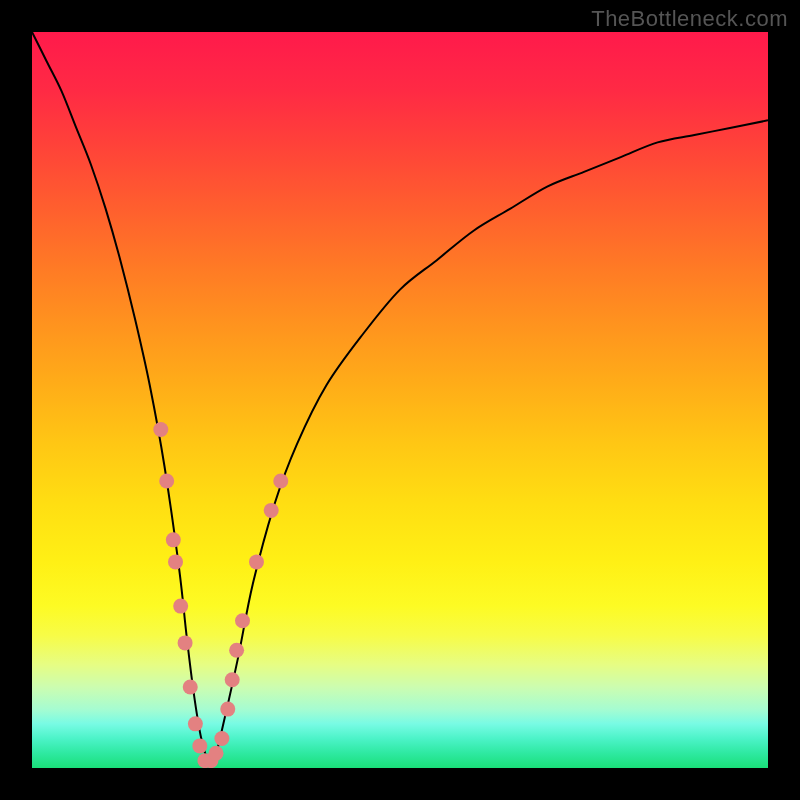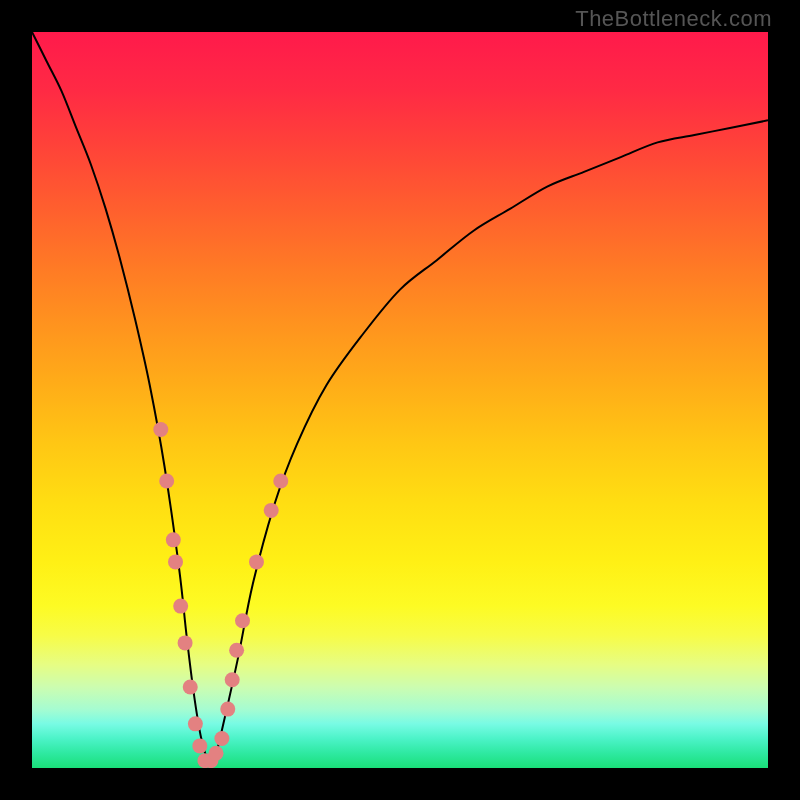--- a/index.html
+++ b/index.html
@@ -40,21 +40,21 @@
       #ccfdb0 89%,
       #a6fcd1 92%,
       #78fbe4 94%,
       #4cf3c8 96%,
       #2ee9a1 98%,
       #1adf79 100%);
   }
   .watermark {
     position: absolute;
     top: 6px;
-    right: 28px;
+    right: 12px;
     color: #555;
     font-size: 22px;
     font-weight: 500;
     letter-spacing: 0.5px;
     user-select: none;
   }
   svg.overlay {
     position: absolute;
     left: 0;
     top: 0;

